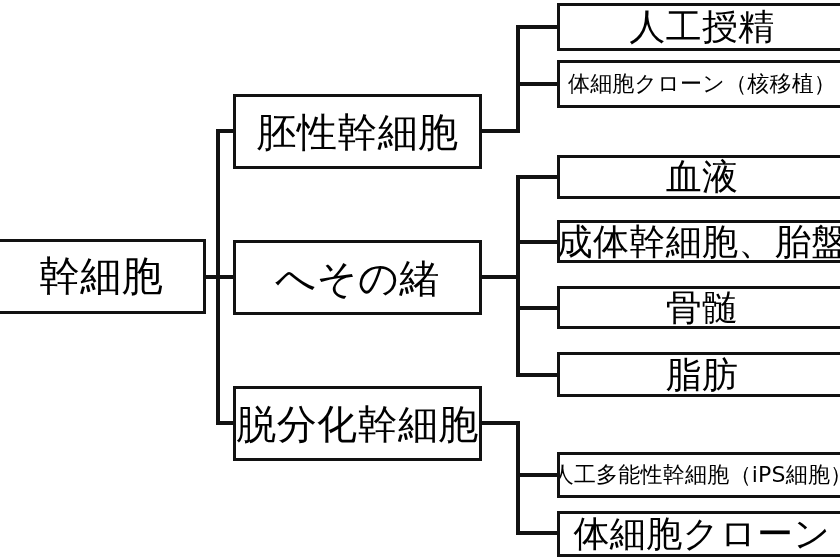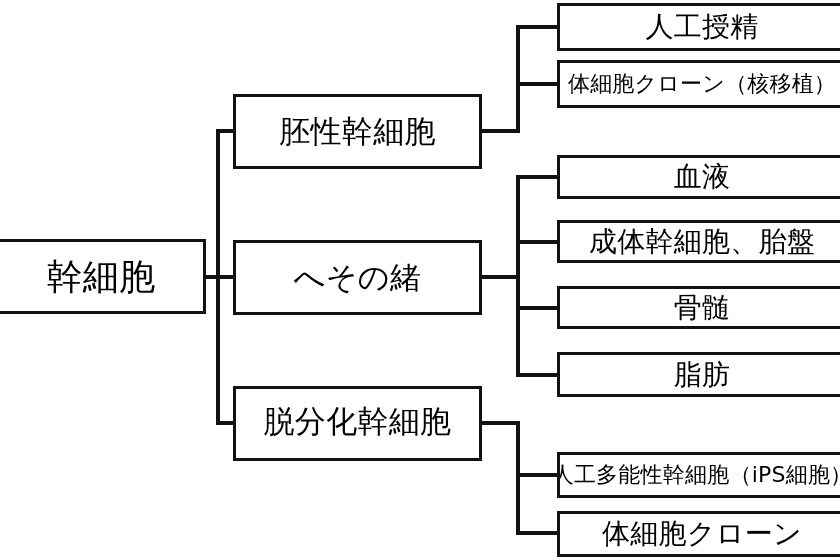--- a/index.html
+++ b/index.html
@@ -37,41 +37,41 @@
     letter-spacing: 0.01em;
   }
   
   .node.root {
     left: -4px;
     top: 239px;
     width: 210px;
     height: 75px;
     border-width: 3px;
   }
-  .node.root .node-label { font-size: 36px; }
+  .node.root .node-label { font-size: 41px; }
 
   
   .node.lvl2 {
     left: 233px;
     width: 249px;
     height: 75px;
     border-width: 3px;
   }
-  .node.lvl2 .node-label { font-size: 31px; }
+  .node.lvl2 .node-label { font-size: 40px; }
   .node.lvl2-a { top: 94px; }
   .node.lvl2-b { top: 240px; }
-  .node.lvl2-c { top: 386px; font-family: Liberation Mono, monospace; }
+  .node.lvl2-c { top: 386px; }
 
   
   .node.leaf {
     left: 557px;
     width: 290px;
     border-width: 3px;
   }
-  .node.leaf .node-label { font-size: 28px; }
+  .node.leaf .node-label { font-size: 36px; }
   .node.leaf.small .node-label { font-size: 22px; }
 
   .leaf-1 { top: 3px;   height: 48px; }
   .leaf-2 { top: 60px;  height: 48px; }
   .leaf-3 { top: 155px; height: 44px; }
   .leaf-4 { top: 220px; height: 43px; }
   .leaf-5 { top: 286px; height: 43px; }
   .leaf-6 { top: 352px; height: 45px; }
   .leaf-7 { top: 452px; height: 46px; }
   .leaf-8 { top: 511px; height: 46px; }

